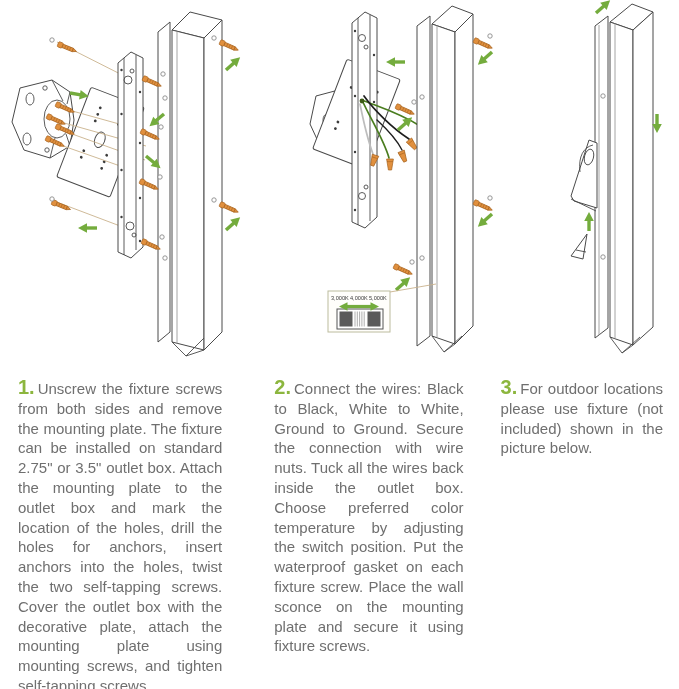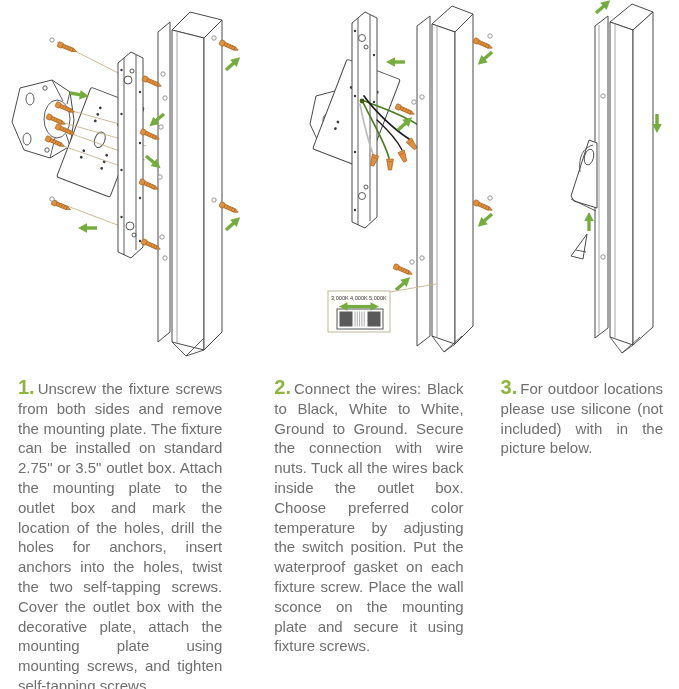--- a/index.html
+++ b/index.html
@@ -292,19 +292,19 @@
   </svg>
 
   <main class="steps">
     <section class="step step1">
       <p><span class="num">1.</span><span>Unscrew the fixture screws from both sides and remove the mounting plate. The fixture can be installed on standard 2.75" or 3.5" outlet box. Attach the mounting plate to the outlet box and mark the location of the holes, drill the holes for anchors, insert anchors into the holes, twist the two self-tapping screws. Cover the outlet box with the decorative plate, attach the mounting plate using mounting screws, and tighten self-tapping screws.</span></p>
     </section>
     <section class="step step2">
       <p><span class="num">2.</span><span>Connect the wires: Black to Black, White to White, Ground to Ground. Secure the connection with wire nuts. Tuck all the wires back inside the outlet box. Choose preferred color temperature by adjusting the switch position. Put the waterproof gasket on each fixture screw. Place the wall sconce on the mounting plate and secure it using fixture screws.</span></p>
     </section>
     <section class="step step3">
-      <p><span class="num">3.</span><span>For outdoor locations please use silicone (not included) with in the picture below.</span></p>
+      <p><span class="num">3.</span><span>For outdoor locations please use fixture (not included) shown in the picture below.</span></p>
     </section>
   </main>
 
   <h1 class="title">INSTALLATION</h1>
 
 </div>
 
 </body></html>

